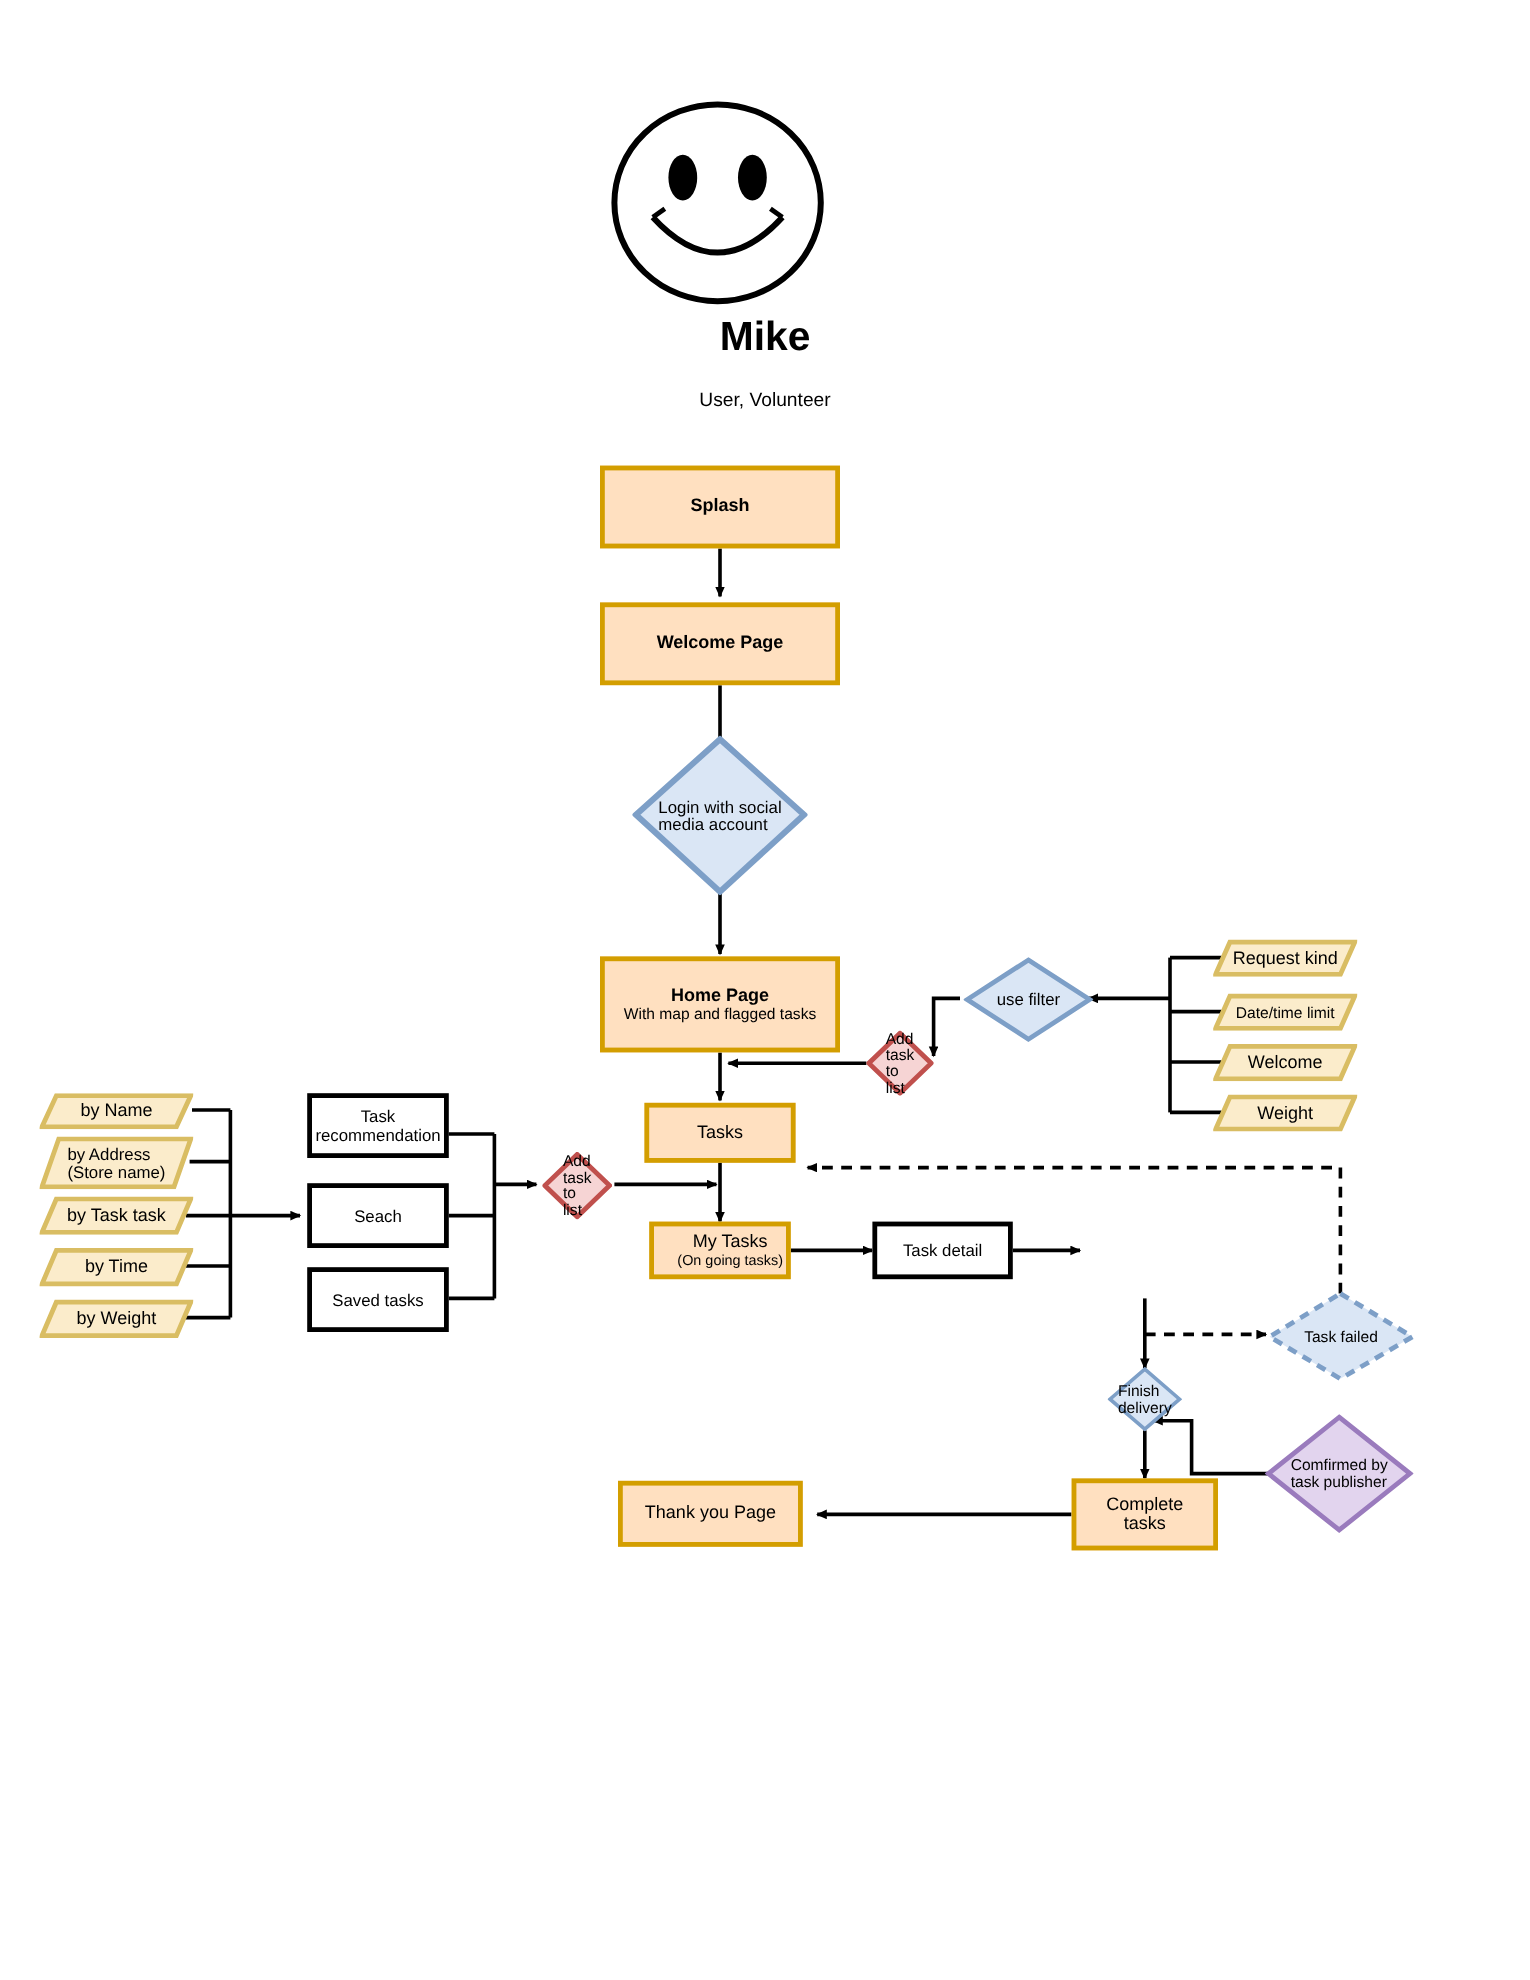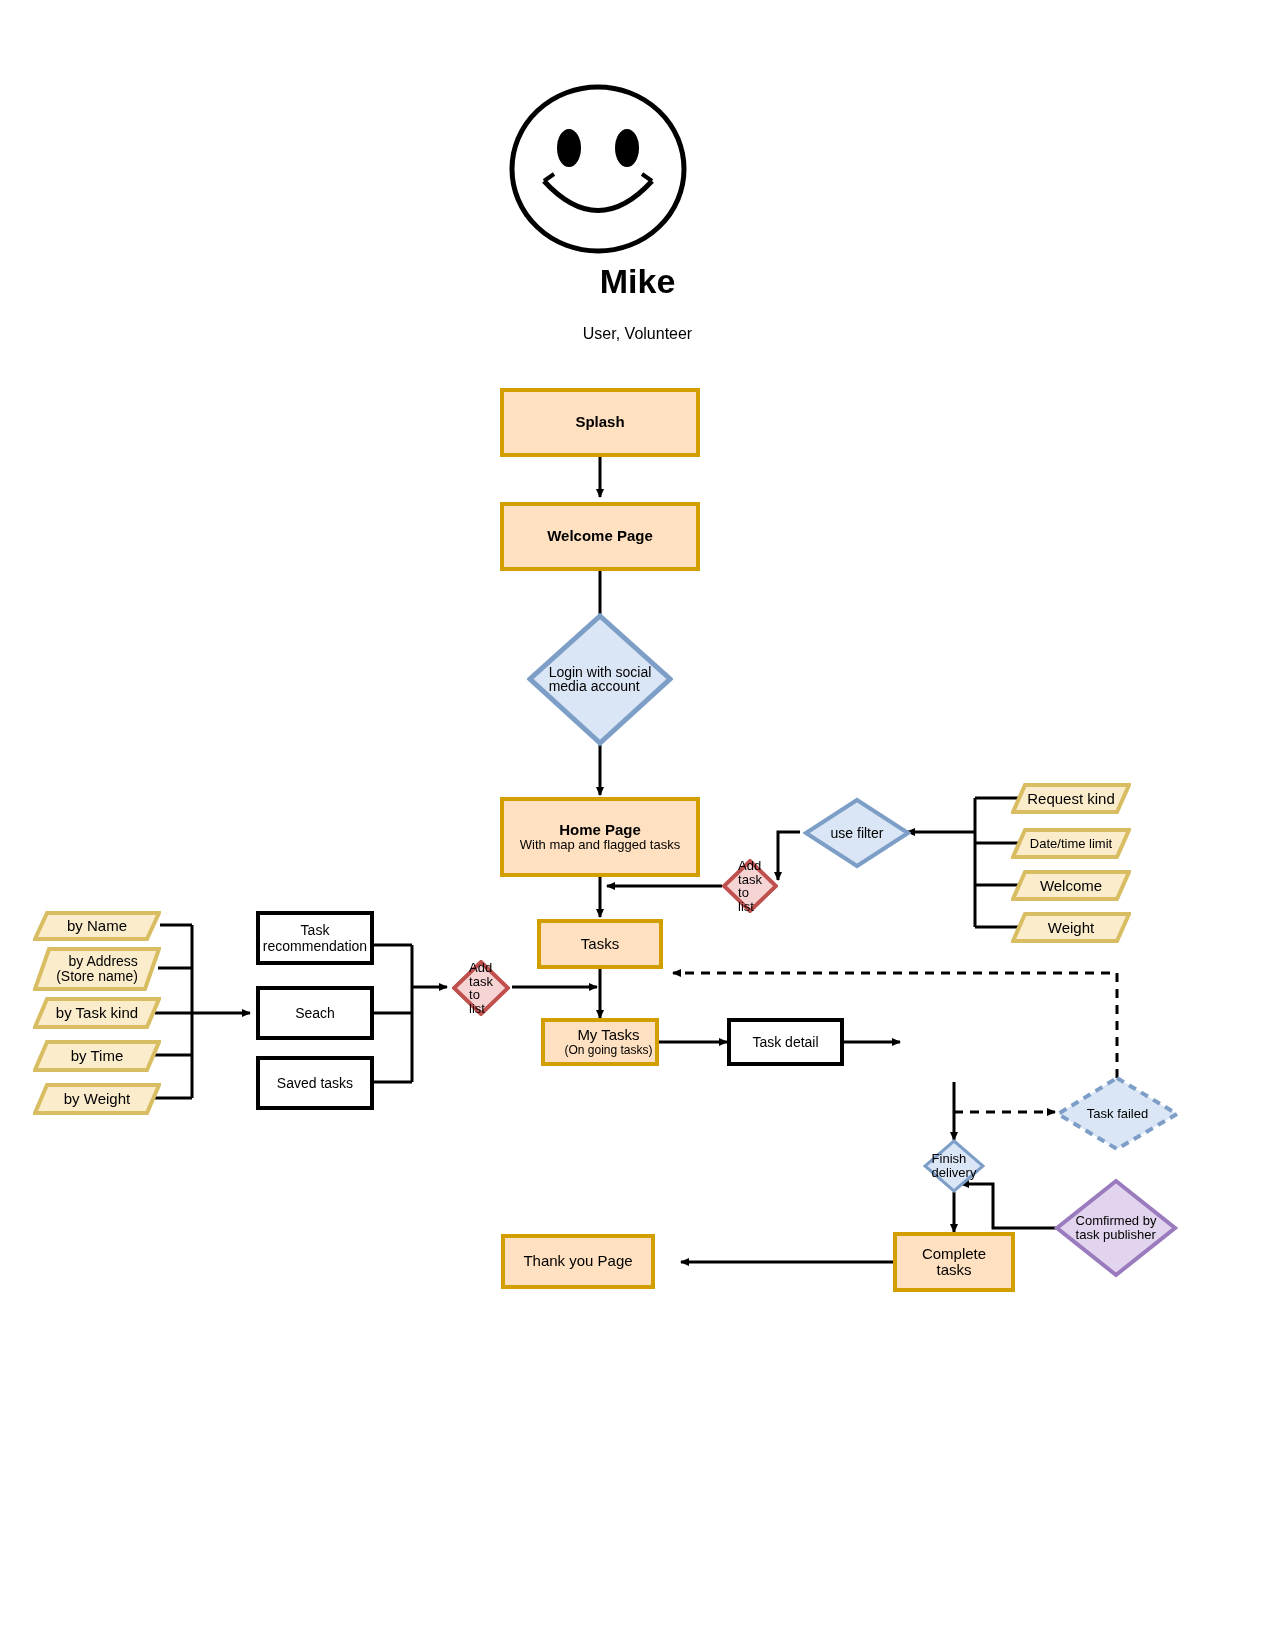--- a/index.html
+++ b/index.html
@@ -23,21 +23,21 @@
   
   .dia{position:absolute;z-index:3;}
   .dia .shape{position:absolute;left:0;top:0;width:100%;height:100%;}
   .dia .lab{position:absolute;left:50%;top:50%;transform:translate(-50%,-50%);
             font-size:14px;color:#000;line-height:1.05;
             white-space:nowrap;z-index:4;}
 
   
   .para{position:absolute;z-index:3;}
   .para .lab{position:absolute;left:50%;top:50%;transform:translate(-50%,-50%);
-             text-align:right;font-size:15px;color:#000;line-height:1.05;white-space:nowrap;}
+             text-align:left;font-size:15px;color:#000;line-height:1.05;white-space:nowrap;}
 
   
   #avatar{position:absolute;left:507px;top:82px;width:182px;height:175px;z-index:3;}
   #avatar-name{position:absolute;left:0;right:0;top:262px;text-align:center;
                font-size:34px;font-weight:bold;color:#000000;z-index:3;}
   #avatar-role{position:absolute;left:0;right:0;top:325px;text-align:center;
                font-size:16px;color:#000;z-index:3;}
 </style>
 </head>
 <body>
@@ -237,21 +237,21 @@
     <div class="lab" style="font-size:14px;">
       <div>by Address</div>
       <div>(Store name)</div>
     </div>
   </div>
 
   <div class="para" style="left:33px;top:997px;width:128px;height:32px;">
     <svg width="128" height="32" viewBox="0 0 128 32">
       <polygon points="14,2 126,2 114,30 2,30" fill="#fbeccb" stroke="#d9bd63" stroke-width="4"></polygon>
     </svg>
-    <div class="lab">by Task kind</div>
+    <div class="lab">by Task task</div>
   </div>
 
   <div class="para" style="left:33px;top:1040px;width:128px;height:32px;">
     <svg width="128" height="32" viewBox="0 0 128 32">
       <polygon points="14,2 126,2 114,30 2,30" fill="#fbeccb" stroke="#d9bd63" stroke-width="4"></polygon>
     </svg>
     <div class="lab">by Time</div>
   </div>
 
   <div class="para" style="left:33px;top:1083px;width:128px;height:32px;">
@@ -296,17 +296,17 @@
       <div>Comfirmed by</div>
       <div>task publisher</div>
     </div>
   </div>
 
   <div class="node proc-orange plain" style="left:893px;top:1232px;width:122px;height:60px;">
     <span class="t1">Complete</span>
     <span class="t1">tasks</span>
   </div>
 
-  <div class="node proc-orange plain" style="left:501px;top:1234px;width:154px;height:55px;">
+  <div class="node proc-orange plain" style="left:515px;top:1234px;width:154px;height:55px;">
     <span class="t1">Thank you Page</span>
   </div>
 
 </div>
 
 </body></html>

